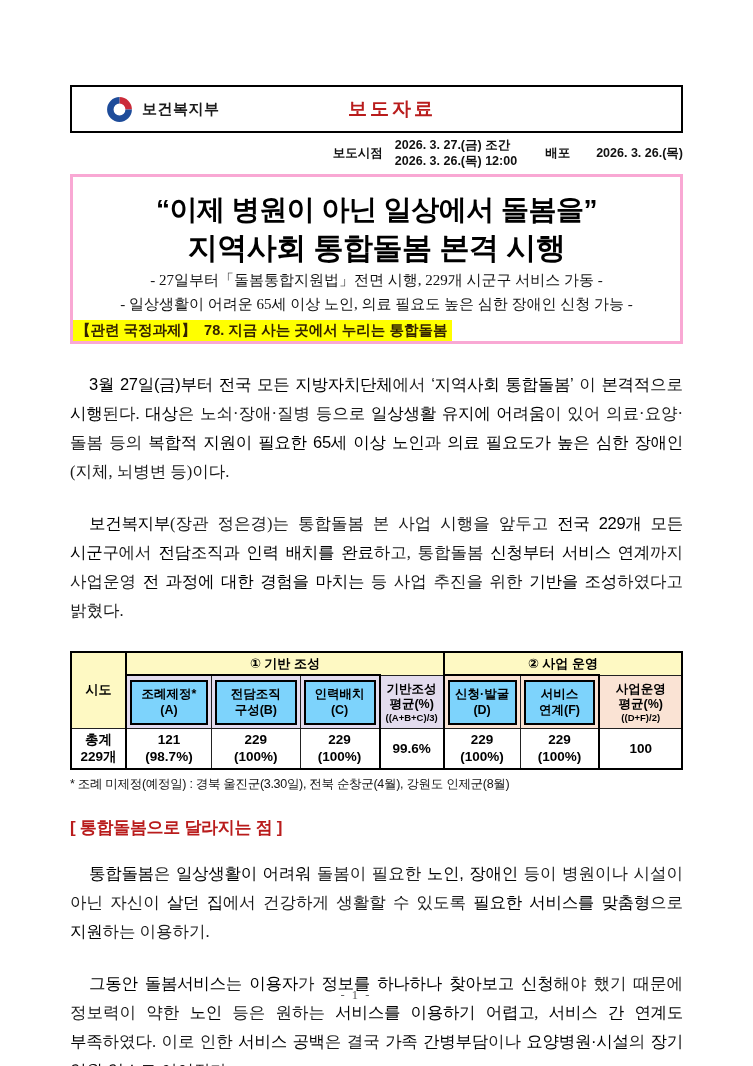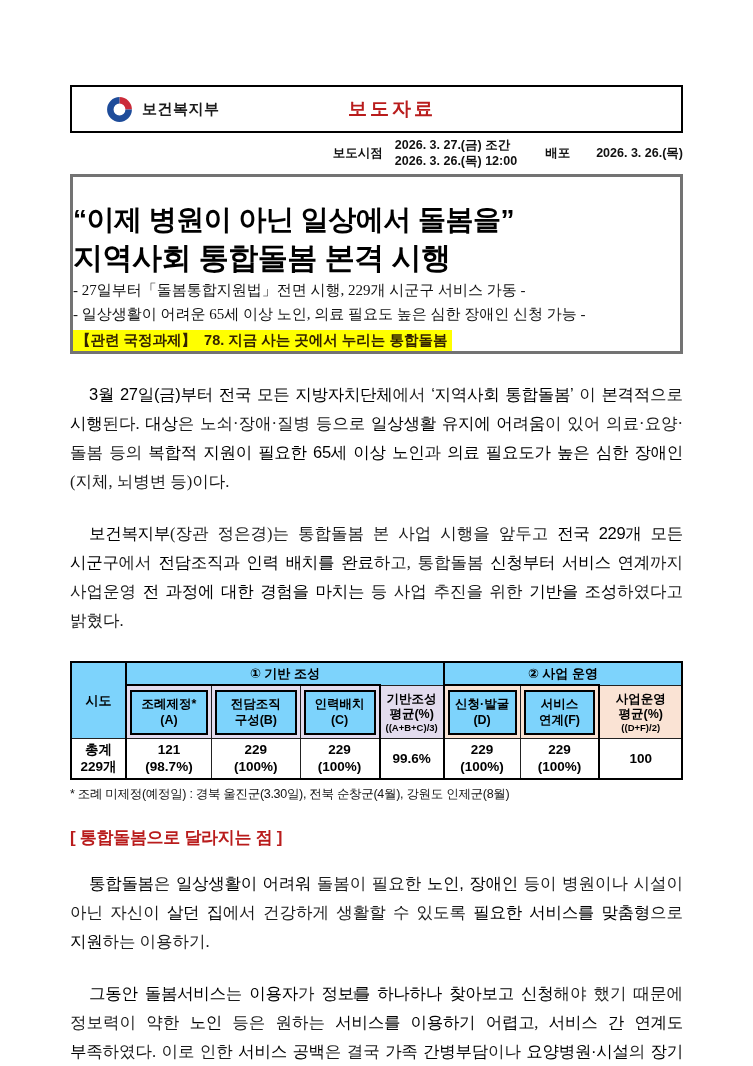--- a/index.html
+++ b/index.html
@@ -22,21 +22,21 @@
 
   
   .release{margin-top:4px;display:flex;justify-content:flex-end;align-items:center;
            font-family:var(--sans);font-weight:bold;font-size:12.5px;color:#111;}
   .release .lbl{margin-right:12px;}
   .rel-dates{text-align:left;line-height:16px;font-size:12.5px;}
   .dist-lbl{margin-left:28px;}
   .dist-date{margin-left:26px;}
 
   
-  .title-box{margin-top:5px;border:3px solid #737373;padding-top:25px;}
+  .title-box{margin-top:5px;border:3px solid #f9a8d4;text-align:center;padding-top:15px;}
   .t1{font-family:var(--sans);font-weight:800;font-size:28px;line-height:36px;letter-spacing:-.5px;color:#000;}
   .t2{font-family:var(--sans);font-weight:800;font-size:30px;line-height:39px;letter-spacing:-.5px;color:#000;}
   .sub{font-family:var(--serif);font-size:15px;line-height:22px;font-weight:500;color:#111;margin-top:2px;}
   .sub:first-of-type{margin-top:5px;}
   .tag{display:inline-block;float:left;margin-top:5px;background:#FFFF00;color:#332200;
        font-family:var(--sans);font-weight:bold;font-size:14.5px;line-height:20px;
        padding:0 5px 1px 3px;white-space:pre-wrap;}
   .title-box::after{content:"";display:block;clear:both;}
 
   
@@ -46,22 +46,22 @@
   .p1{margin-top:26px;}
   .p2{margin-top:23px;}
   .p3{margin-top:20px;}
   .p4{margin-top:23px;}
 
   
   table.stat{margin-top:26px;width:100%;border-collapse:collapse;font-family:var(--sans);
              text-align:center;color:#000;}
   table.stat th,table.stat td{border:1px solid #222;}
   table.stat{border:2px solid #000;}
-  tr.grouprow th{background:#7dd3fc;font-size:13px;font-weight:bold;height:21px;line-height:21px;margin-left:33px;}
-  th.sido{background:#F1F1F1;font-size:14px;font-weight:bold;}
+  tr.grouprow th{background:#fef9c3;font-size:13px;font-weight:bold;height:21px;line-height:21px;margin-left:33px;}
+  th.sido{background:#F1F1F1;font-size:14px;font-weight:bold;font-family:Liberation Mono, monospace;}
   tr.subrow th{height:50px;vertical-align:middle;font-size:12.5px;font-weight:bold;line-height:15px;}
   th.pur{background:#E3DCEE;padding:4px 3px 3px;}
   th.pch{background:#FAE3D4;padding:4px 3px 3px;}
   .ybox{background:#7dd3fc;border:2px solid #000;padding:5px 1px;height:100%;
         display:flex;flex-direction:column;justify-content:space-between;gap:1px;}
   th.avg{font-size:12.5px;line-height:15px;}
   .formula{font-size:9.5px;line-height:11px;font-weight:bold;}
   tr.datarow td{height:40px;font-size:13.5px;font-weight:bold;line-height:17px;background:#fff;}
   .bl{border-left:2px solid #000 !important;}
   .br{border-right:2px solid #000 !important;}

